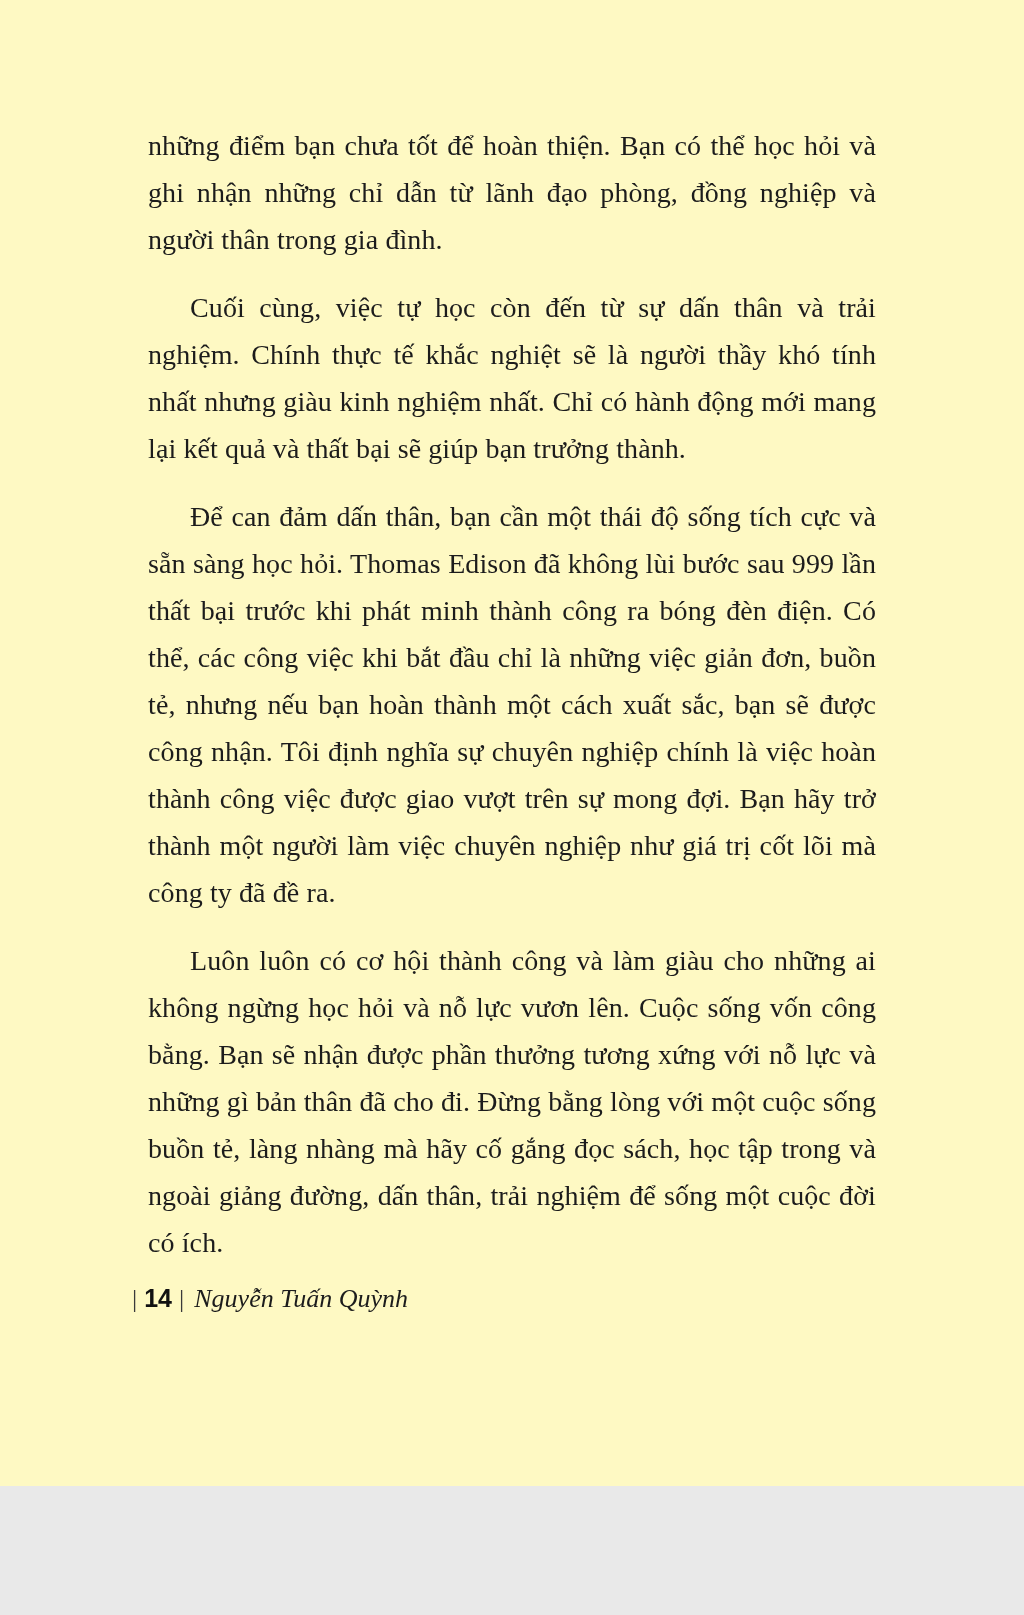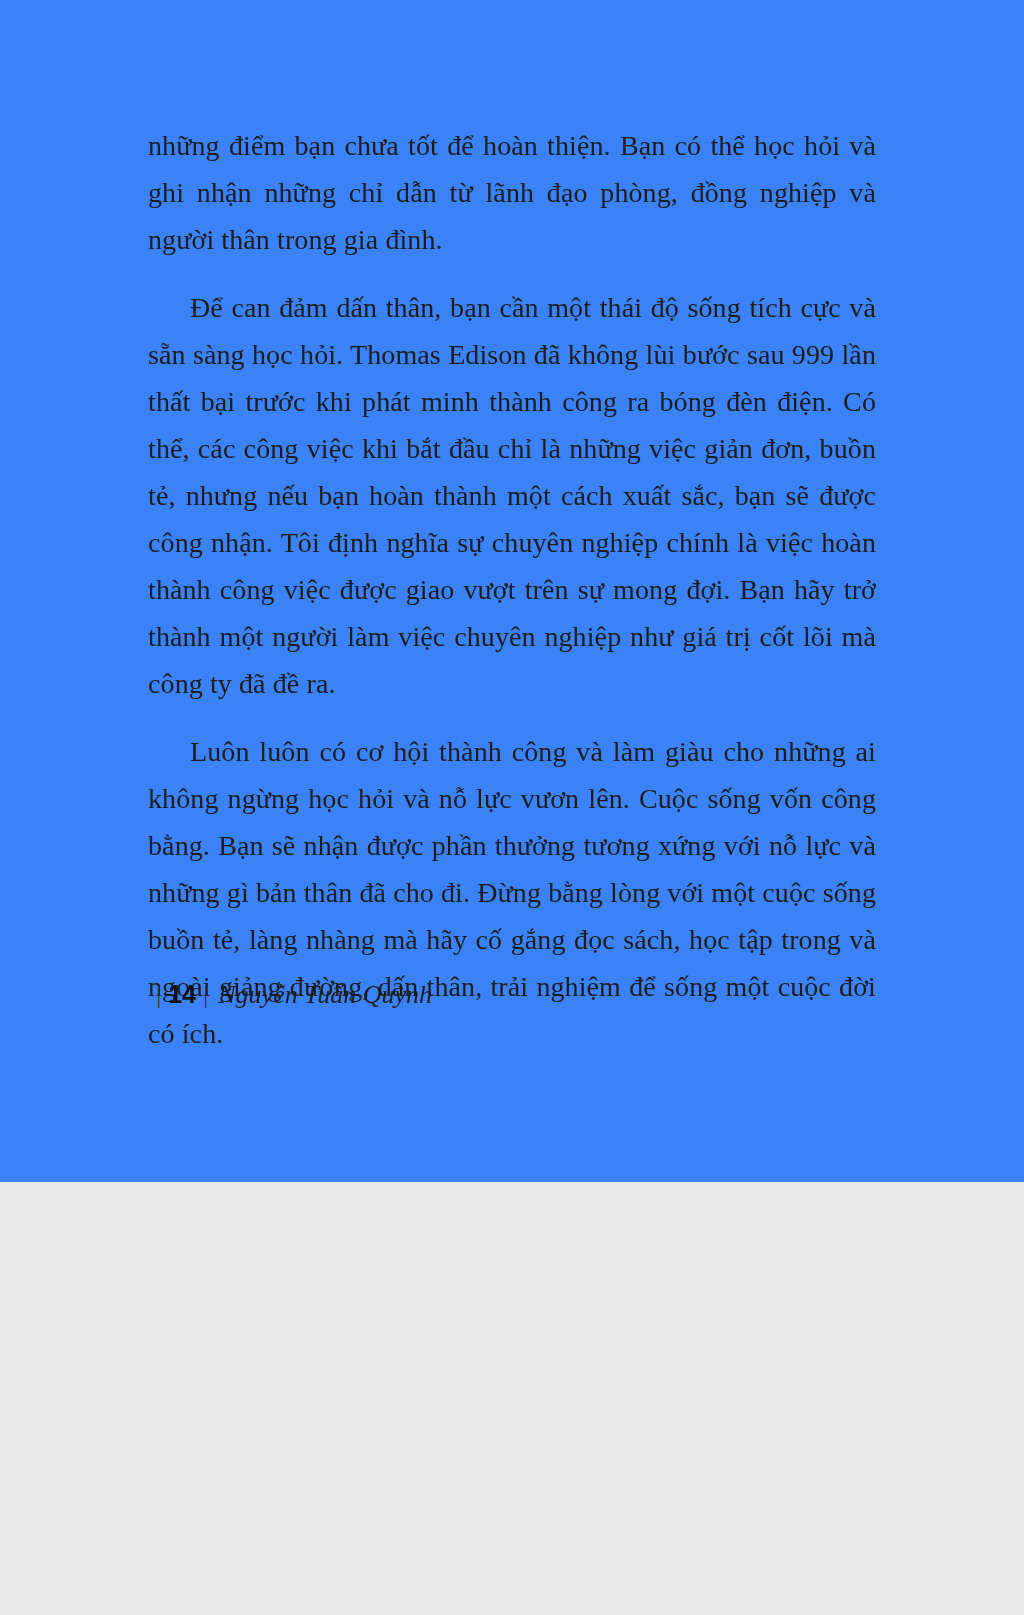--- a/index.html
+++ b/index.html
@@ -3,23 +3,23 @@
 <meta charset="utf-8">
 <style>
   html, body {
     margin: 0;
     padding: 0;
     background: #e9e9e9;
   }
   .page {
     position: relative;
     width: 1024px;
-    height: 1182px;
+    height: 1486px;
     margin: 0 auto;
-    background: #3b82f6;
+    background: #fef9c3;
     font-family: "Liberation Serif", "DejaVu Serif", serif;
     color: #1c1c1c;
     overflow: hidden;
     box-sizing: border-box;
   }
   .text-block {
     padding: 122px 148px 0 148px;
   }
   .para {
     font-size: 28px;
@@ -28,21 +28,21 @@
     text-justify: inter-word;
     margin: 0 0 21px 0;
     text-indent: 42px;
     letter-spacing: 0.1px;
   }
   .para.no-indent {
     text-indent: 0;
   }
   .footer {
     position: absolute;
-    left: 156px;
+    left: 132px;
     bottom: 170px;
     font-size: 26px;
     line-height: 34px;
     white-space: nowrap;
   }
   .footer .sep {
     color: #3a3a3a;
     font-weight: 400;
     padding: 0 7px 0 0;
   }
@@ -59,20 +59,21 @@
     font-style: italic;
     color: #1c1c1c;
   }
 </style>
 </head>
 <body>
 
 <div class="page">
   <div class="text-block">
     <p class="para no-indent">những điểm bạn chưa tốt để hoàn thiện. Bạn có thể học hỏi và ghi nhận những chỉ dẫn từ lãnh đạo phòng, đồng nghiệp và người thân trong gia đình.</p>
+    <p class="para">Cuối cùng, việc tự học còn đến từ sự dấn thân và trải nghiệm. Chính thực tế khắc nghiệt sẽ là người thầy khó tính nhất nhưng giàu kinh nghiệm nhất. Chỉ có hành động mới mang lại kết quả và thất bại sẽ giúp bạn trưởng thành.</p>
     <p class="para">Để can đảm dấn thân, bạn cần một thái độ sống tích cực và sẵn sàng học hỏi. Thomas Edison đã không lùi bước sau 999 lần thất bại trước khi phát minh thành công ra bóng đèn điện. Có thể, các công việc khi bắt đầu chỉ là những việc giản đơn, buồn tẻ, nhưng nếu bạn hoàn thành một cách xuất sắc, bạn sẽ được công nhận. Tôi định nghĩa sự chuyên nghiệp chính là việc hoàn thành công việc được giao vượt trên sự mong đợi. Bạn hãy trở thành một người làm việc chuyên nghiệp như giá trị cốt lõi mà công ty đã đề ra.</p>
     <p class="para">Luôn luôn có cơ hội thành công và làm giàu cho những ai không ngừng học hỏi và nỗ lực vươn lên. Cuộc sống vốn công bằng. Bạn sẽ nhận được phần thưởng tương xứng với nỗ lực và những gì bản thân đã cho đi. Đừng bằng lòng với một cuộc sống buồn tẻ, làng nhàng mà hãy cố gắng đọc sách, học tập trong và ngoài giảng đường, dấn thân, trải nghiệm để sống một cuộc đời có ích.</p>
   </div>
 
   <div class="footer">
     <span class="sep">|</span><span class="pagenum">14</span><span class="sep sep-right">|</span><span class="author">Nguyễn Tuấn Quỳnh</span>
   </div>
 </div>
 
 </body></html>

